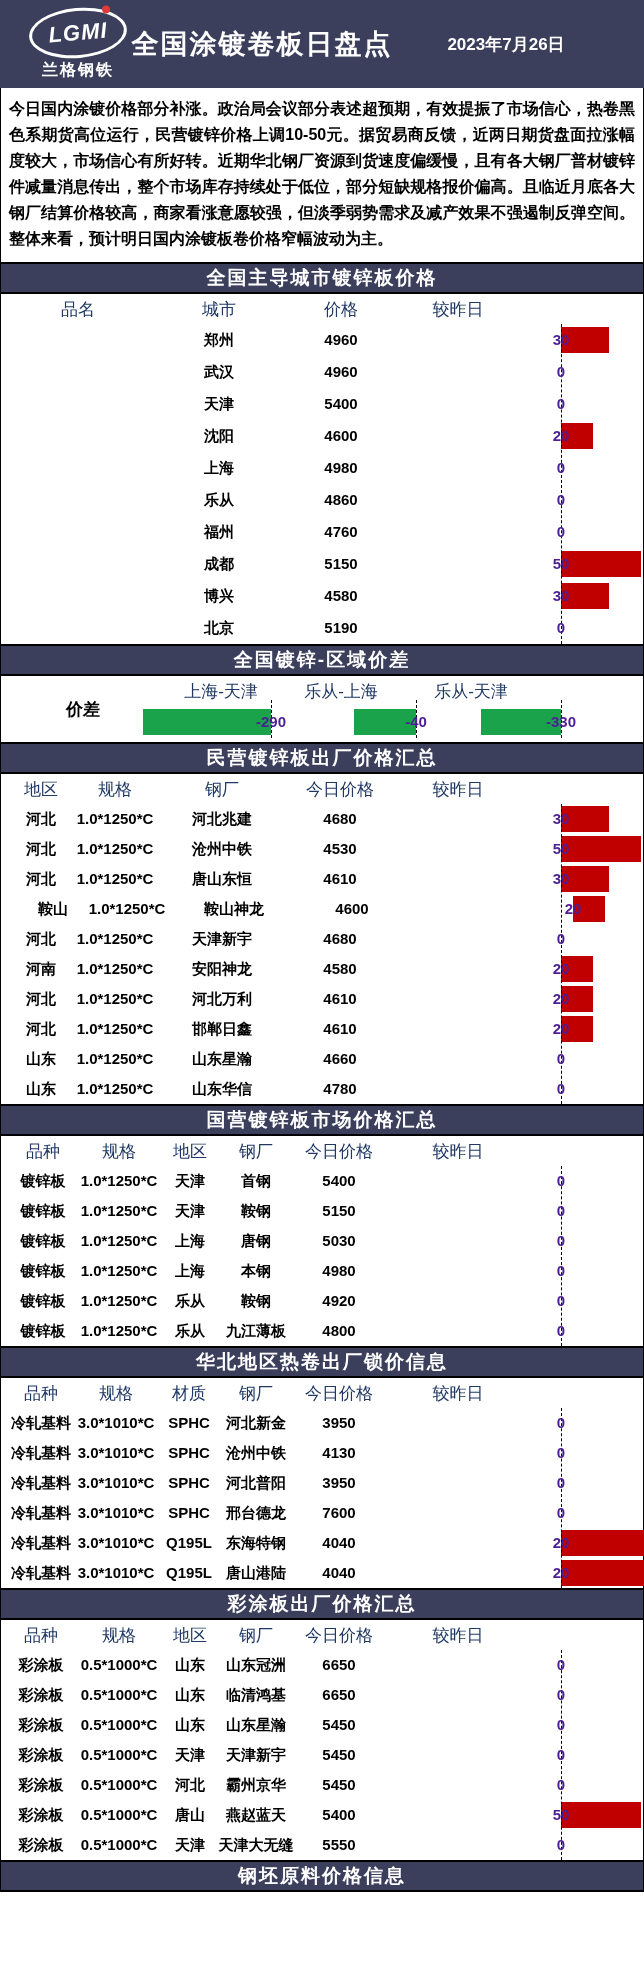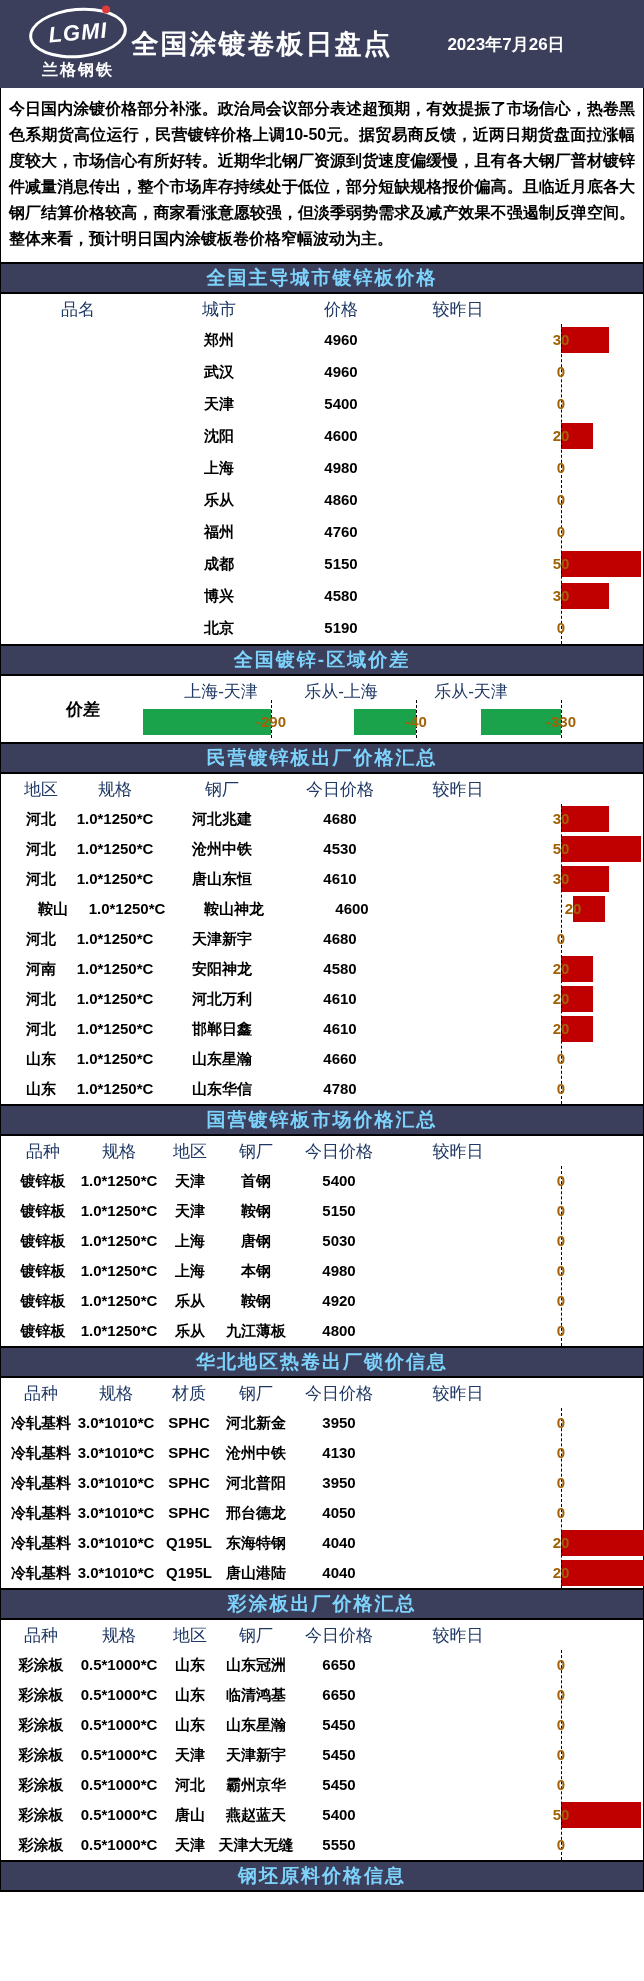--- a/index.html
+++ b/index.html
@@ -13,32 +13,32 @@
   .logo-dot{position:absolute;top:-3px;right:12px;width:8px;height:8px;border-radius:50%;background:#e03a3a;}
   .logo-sub{font-size:16px;font-weight:bold;margin-top:2px;letter-spacing:2px;}
   .banner-title{position:absolute;left:262px;top:50%;transform:translate(-50%,-50%);
     font-size:27px;font-weight:bold;letter-spacing:2px;white-space:nowrap;}
   .banner-date{position:absolute;right:138px;top:50%;transform:translate(50%,-50%);
     font-size:17px;font-weight:bold;white-space:nowrap;}
   .sheet{border-left:1px solid #000;border-right:1px solid #000;}
   .intro{padding:8px 8px 10px;font-size:16px;font-weight:bold;line-height:26px;color:#000;}
   .intro p{margin:0;text-align:justify;}
   .intro p + p{margin-top:16px;}
-  .secbar{height:28px;background:var(--navy);color:#7dd3fc;font-size:19px;font-weight:bold;
+  .secbar{height:28px;background:var(--navy);color:#ffffff;font-size:19px;font-weight:bold;
     display:flex;align-items:center;justify-content:center;letter-spacing:2px;
     border-top:2px solid #000;border-bottom:2px solid #000;}
   .theader{position:relative;height:30px;}
   .hcell{position:absolute;top:1px;transform:translateX(-50%);line-height:30px;color:var(--hdr);
     font-weight:normal;font-size:17px;white-space:nowrap;}
   .tbody{position:relative;}
   .trow{position:relative;}
   .dcell{position:absolute;top:0;transform:translateX(-50%);color:#000;font-weight:bold;
     font-size:15px;white-space:nowrap;}
   .rbar{position:absolute;height:26px;background:var(--red);z-index:0;}
-  .dval{position:absolute;top:0;transform:translateX(-50%);color:#a16207;font-weight:bold;
+  .dval{position:absolute;top:0;transform:translateX(-50%);color:#4c1d95;font-weight:bold;
     font-size:15px;z-index:2;}
   .dashline{position:absolute;top:0;bottom:0;width:0;border-left:1px dashed #000;z-index:1;}
   .merge{position:absolute;top:0;bottom:0;transform:translateX(-50%);display:flex;
     flex-direction:column;justify-content:center;color:var(--hdr);font-weight:bold;
     font-size:17px;line-height:27px;text-align:center;white-space:nowrap;z-index:2;}
   .pdbox{position:relative;height:66px;}
   .pdlabel{position:absolute;top:0;bottom:0;transform:translateX(-50%);display:flex;
     align-items:center;font-size:17px;font-weight:bold;color:#000;white-space:nowrap;}
   .pdline{top:24px;bottom:4px;}
   .gbar{position:absolute;top:33px;height:26px;background:var(--green);z-index:0;}
@@ -324,21 +324,21 @@
           <span class="dcell" style="left: 188px; line-height: 30px;">SPHC</span>
           <span class="dcell" style="left: 255px; line-height: 30px;">河北普阳</span>
           <span class="dcell" style="left: 338px; line-height: 30px;">3950</span>
           <span class="dval" style="left: 560px; line-height: 30px;">0</span>
         </div>
         <div class="trow" style="height: 30px;">
           <span class="dcell" style="left: 40px; line-height: 30px;">冷轧基料</span>
           <span class="dcell" style="left: 115px; line-height: 30px;">3.0*1010*C</span>
           <span class="dcell" style="left: 188px; line-height: 30px;">SPHC</span>
           <span class="dcell" style="left: 255px; line-height: 30px;">邢台德龙</span>
-          <span class="dcell" style="left: 338px; line-height: 30px;">4050</span>
+          <span class="dcell" style="left: 338px; line-height: 30px;">7600</span>
           <span class="dval" style="left: 560px; line-height: 30px;">0</span>
         </div>
         <div class="trow" style="height: 30px;">
           <span class="dcell" style="left: 40px; line-height: 30px;">冷轧基料</span>
           <span class="dcell" style="left: 115px; line-height: 30px;">3.0*1010*C</span>
           <span class="dcell" style="left: 188px; line-height: 30px;">Q195L</span>
           <span class="dcell" style="left: 255px; line-height: 30px;">东海特钢</span>
           <span class="dcell" style="left: 338px; line-height: 30px;">4040</span>
           <div class="rbar" style="left: 560px; width: 84px; top: 2px;"></div>
           <span class="dval" style="left: 560px; line-height: 30px;">20</span>

